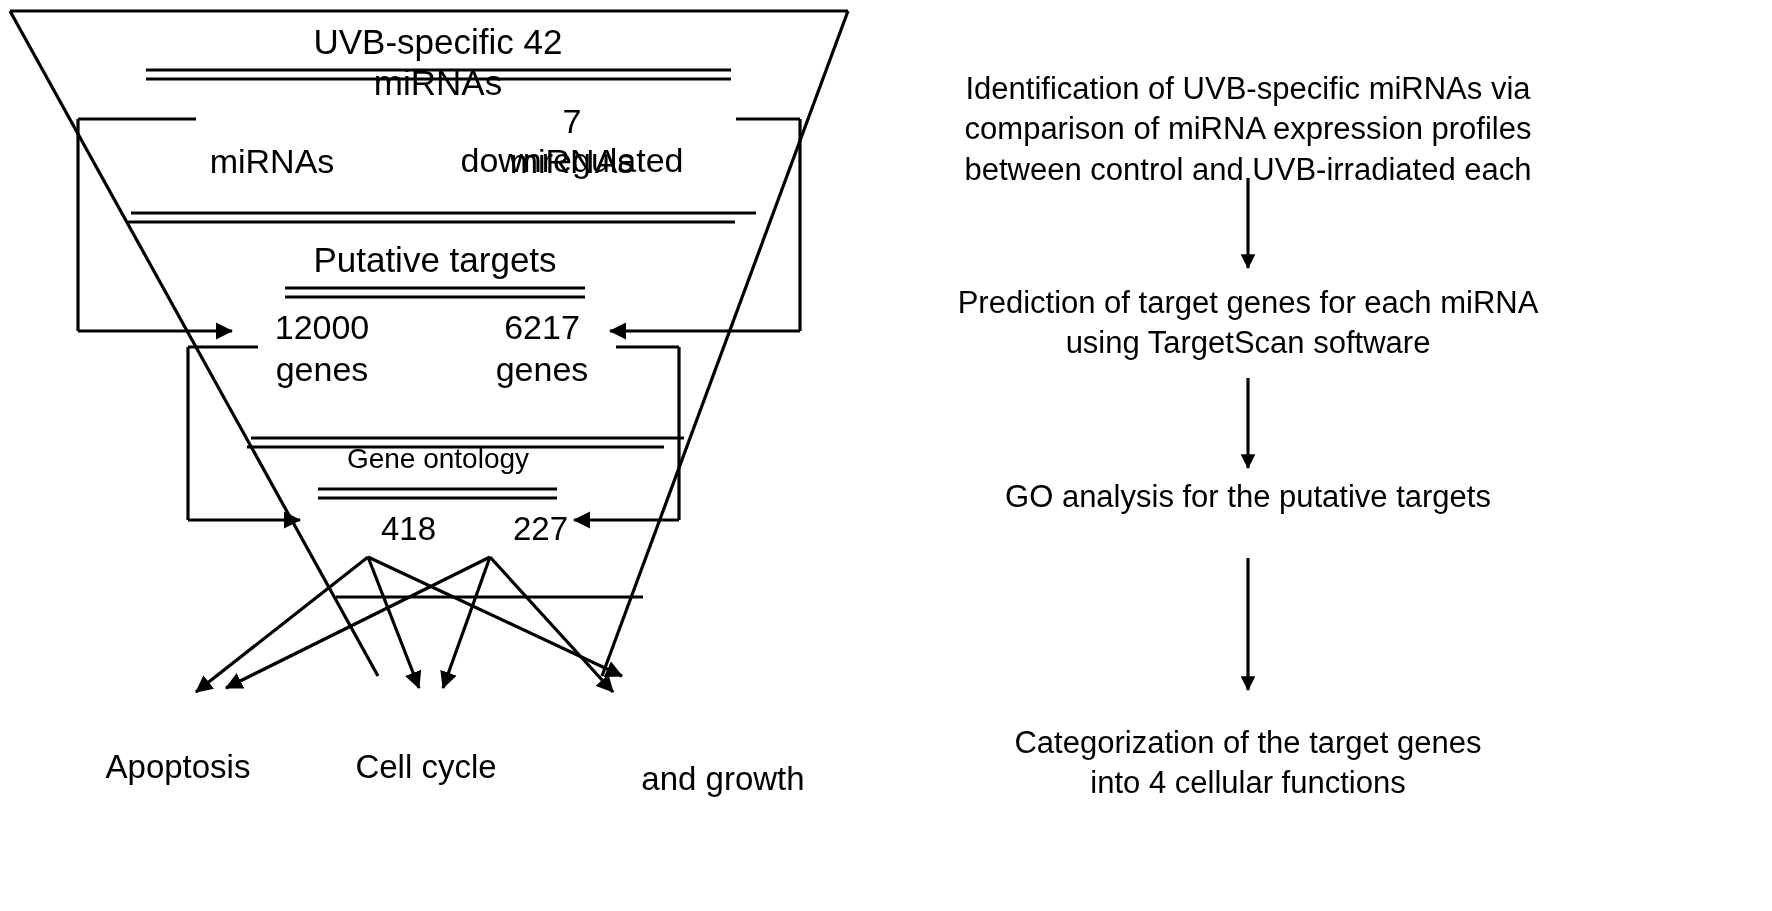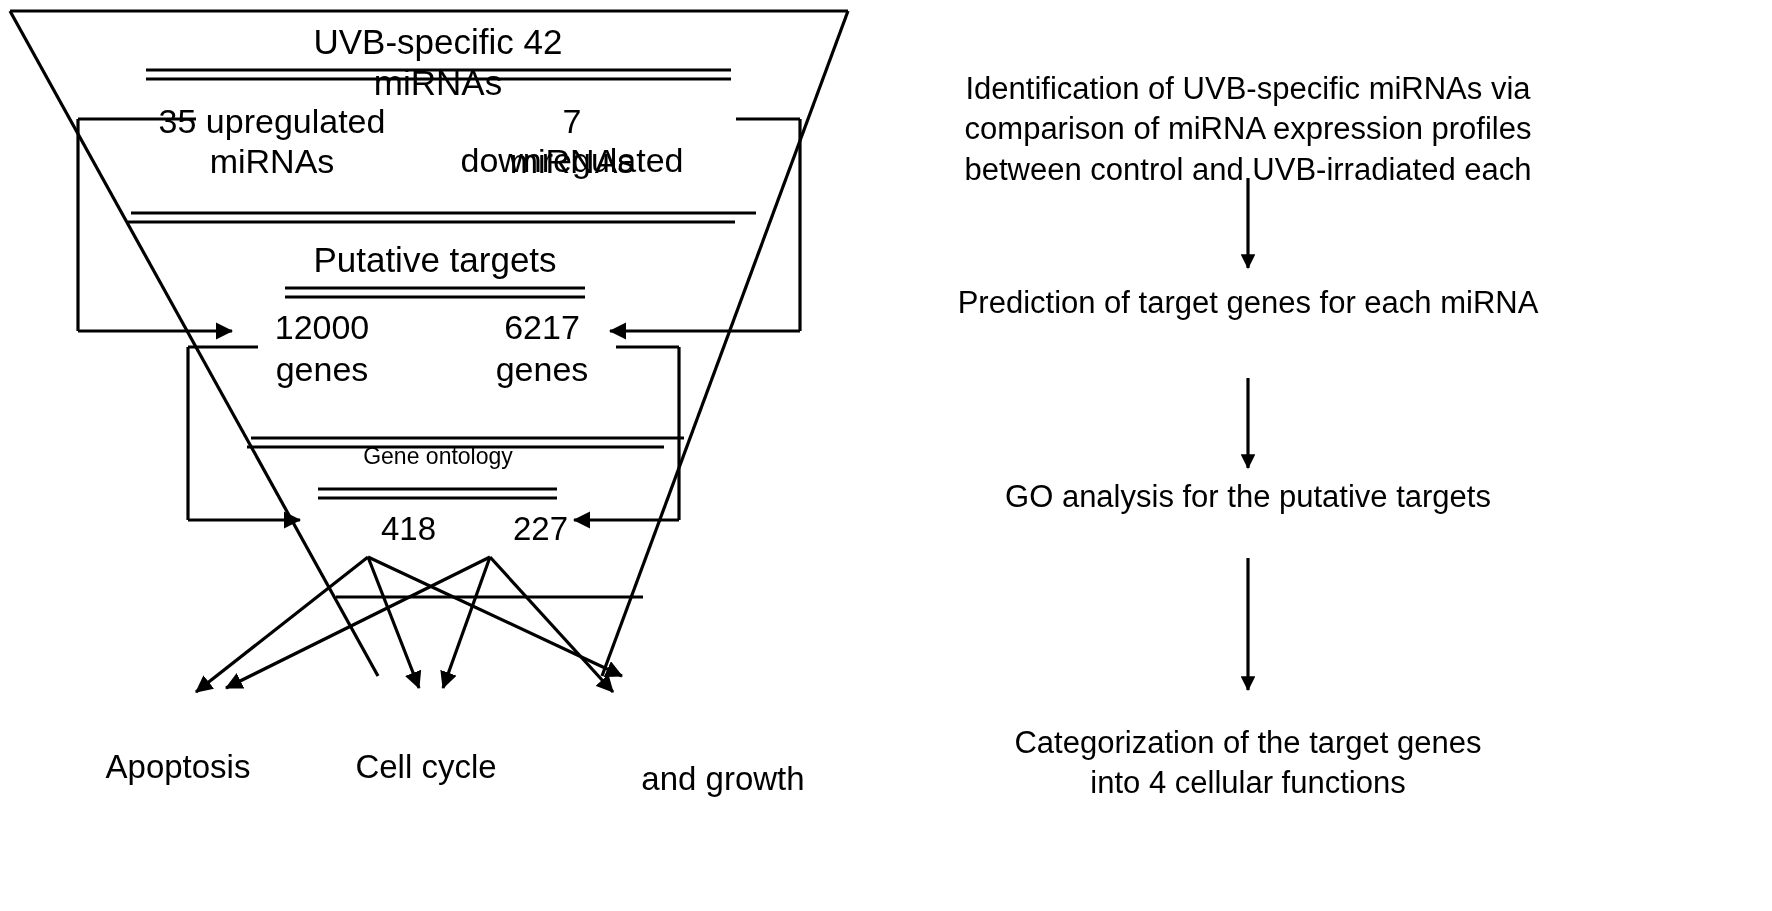--- a/index.html
+++ b/index.html
@@ -14,21 +14,21 @@
   #root{position:relative;width:1772px;height:911px;}
 
   
   .vec{position:absolute;left:0;top:0;width:1772px;height:911px;overflow:visible;}
   .tc{position:absolute;text-align:center;line-height:1.16;}
 
   
   .f-title{font-size:35px;}
   .f-sub{font-size:34px;}
   .f-num{font-size:34px;}
-  .f-go{font-size:23px;}
+  .f-go{font-size:28px;}
   .f-gonum{font-size:33px;text-align:right;}
   .out-lab{font-size:33px;}
 
   
   .flow-txt{font-size:31px;text-align:center;line-height:1.30;}
 </style>
 </head>
 <body>
 
 <div id="root">
@@ -122,21 +122,20 @@
         <line x1="1248" y1="378" x2="1248" y2="468" marker-end="url(#ahs)"></line>
       </g>
       <g>
         <line x1="1248" y1="558" x2="1248" y2="690" marker-end="url(#ahs)"></line>
       </g>
     </g>
   </svg>
 
   <div class="tc f-title" style="left:248px;top:22px;width:380px;">UVB-specific 42 miRNAs</div>
 
-  <div class="tc f-sub" style="left:152px;top:102px;width:240px;">35 upregulated</div>
   <div class="tc f-sub" style="left:152px;top:142px;width:240px;">miRNAs</div>
 
   <div class="tc f-sub" style="left:448px;top:102px;width:248px;">7 downregulated</div>
   <div class="tc f-sub" style="left:448px;top:142px;width:248px;">miRNAs</div>
 
   <div class="tc f-title" style="left:285px;top:240px;width:300px;">Putative targets</div>
 
   <div class="tc f-num" style="left:252px;top:308px;width:140px;">12000</div>
   <div class="tc f-num" style="left:252px;top:350px;width:140px;">genes</div>
 
@@ -155,20 +154,21 @@
   <div class="tc out-lab" style="left:568px;top:760px;width:310px;">and growth</div>
 
   <div class="tc flow-txt" style="left:938px;top:49px;width:620px;margin-top:20px;">
     <div>Identification of UVB-specific miRNAs via</div>
     <div>comparison of miRNA expression profiles</div>
     <div>between control and UVB-irradiated each</div>
   </div>
 
   <div class="tc flow-txt" style="left:938px;top:283px;width:620px;">
     <div>Prediction of target genes for each miRNA</div>
+    <div>using TargetScan software</div>
   </div>
 
   <div class="tc flow-txt" style="left:938px;top:477px;width:620px;">
     <div>GO analysis for the putative targets</div>
   </div>
 
   <div class="tc flow-txt" style="left:938px;top:723px;width:620px;">
     <div>Categorization of the target genes</div>
     <div>into 4 cellular functions</div>
   </div>

